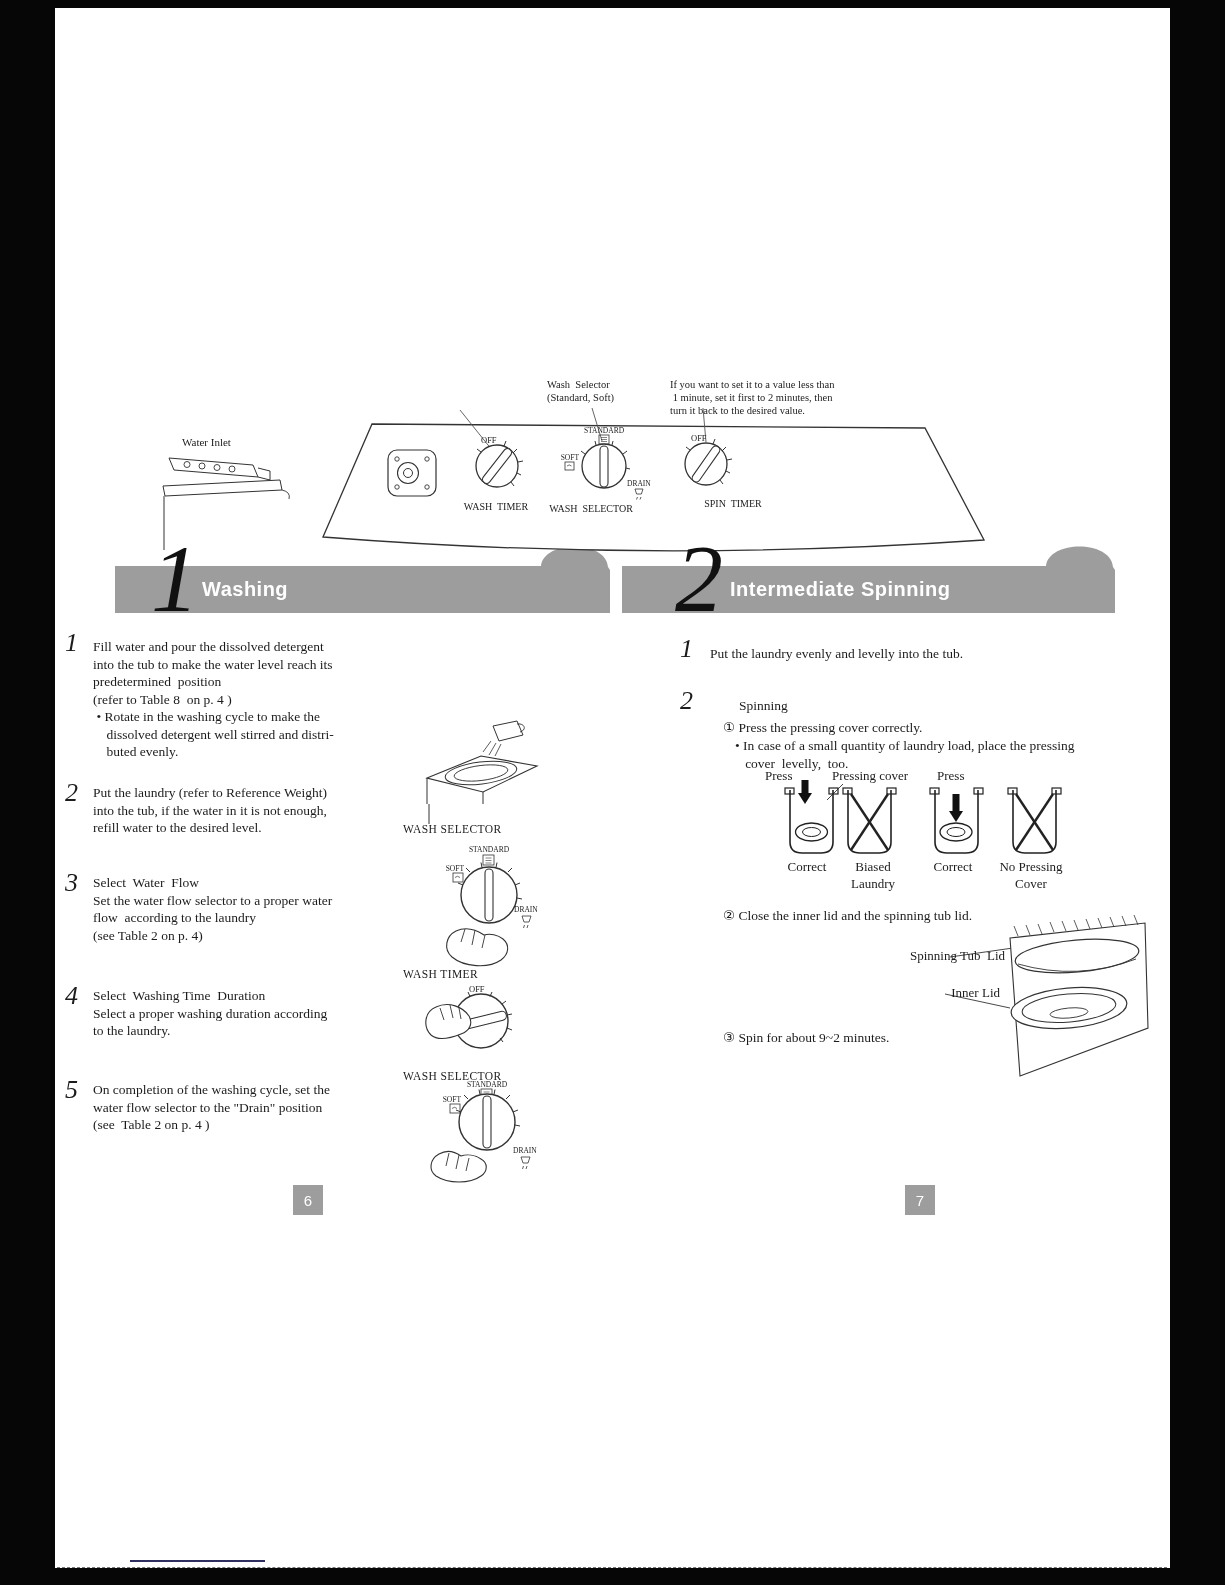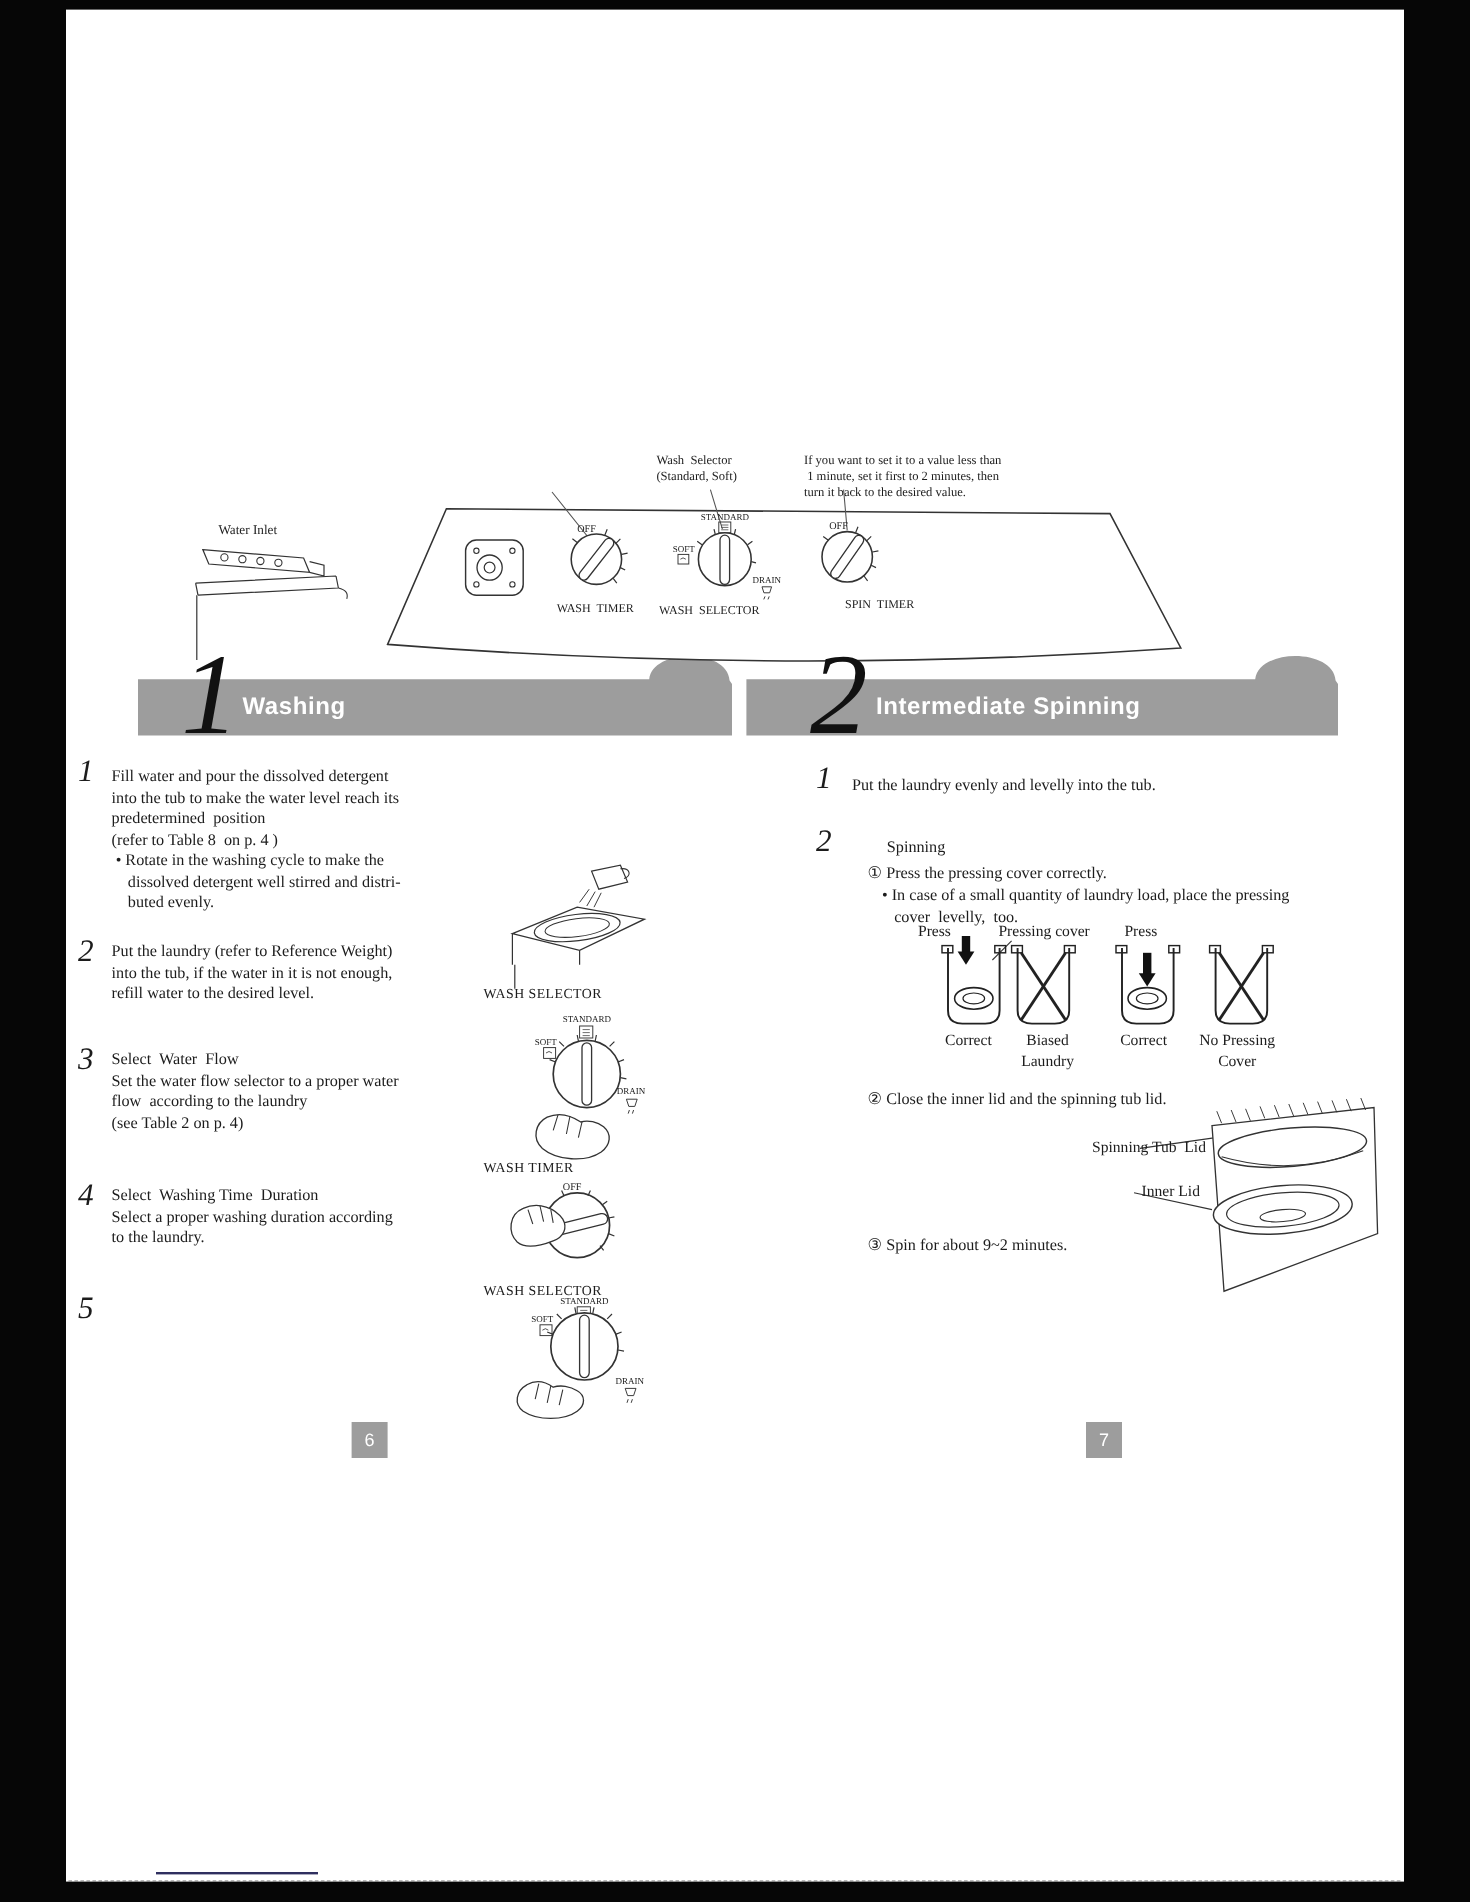--- a/index.html
+++ b/index.html
@@ -130,20 +130,23 @@
 Set the water flow selector to a proper water
 flow  according to the laundry
 (see Table 2 on p. 4)</div>
 
     <div class="abs step-num" style="left:10px; top:975px;">4</div>
     <div class="abs body-text pre" style="left:38px; top:979px;">Select  Washing Time  Duration
 Select a proper washing duration according
 to the laundry.</div>
 
     <div class="abs step-num" style="left:10px; top:1069px;">5</div>
+    <div class="abs body-text pre" style="left:38px; top:1073px;">On completion of the washing cycle, set the
+water flow selector to the "Drain" position
+(see  Table 2 on p. 4 )</div>
 
     <svg style="left:368px; top:710px; width:120px; height:110px;" viewBox="0 0 120 110">
       <path d="M70,8 L94,3 L100,17 L76,23 Z" fill="#fff" stroke="#333" stroke-width="1"></path>
       <path d="M94,6 C102,5 104,12 97,14" fill="none" stroke="#333" stroke-width="0.9"></path>
       <path d="M68,23 L60,34 M73,25 L66,37 M78,26 L72,38" stroke="#333" stroke-width="0.8"></path>
       <path d="M4,60 L58,38 L114,48 L60,74 Z" fill="#fff" stroke="#333" stroke-width="1.1"></path>
       <ellipse cx="58" cy="55" rx="36" ry="11" transform="rotate(-7 58 55)" fill="none" stroke="#333" stroke-width="1"></ellipse>
       <ellipse cx="58" cy="55" rx="27" ry="7.5" transform="rotate(-7 58 55)" fill="none" stroke="#333" stroke-width="0.9"></ellipse>
       <path d="M4,60 L4,86 M6,86 L6,106 M60,74 L60,86" fill="none" stroke="#333" stroke-width="1"></path>
     </svg>

